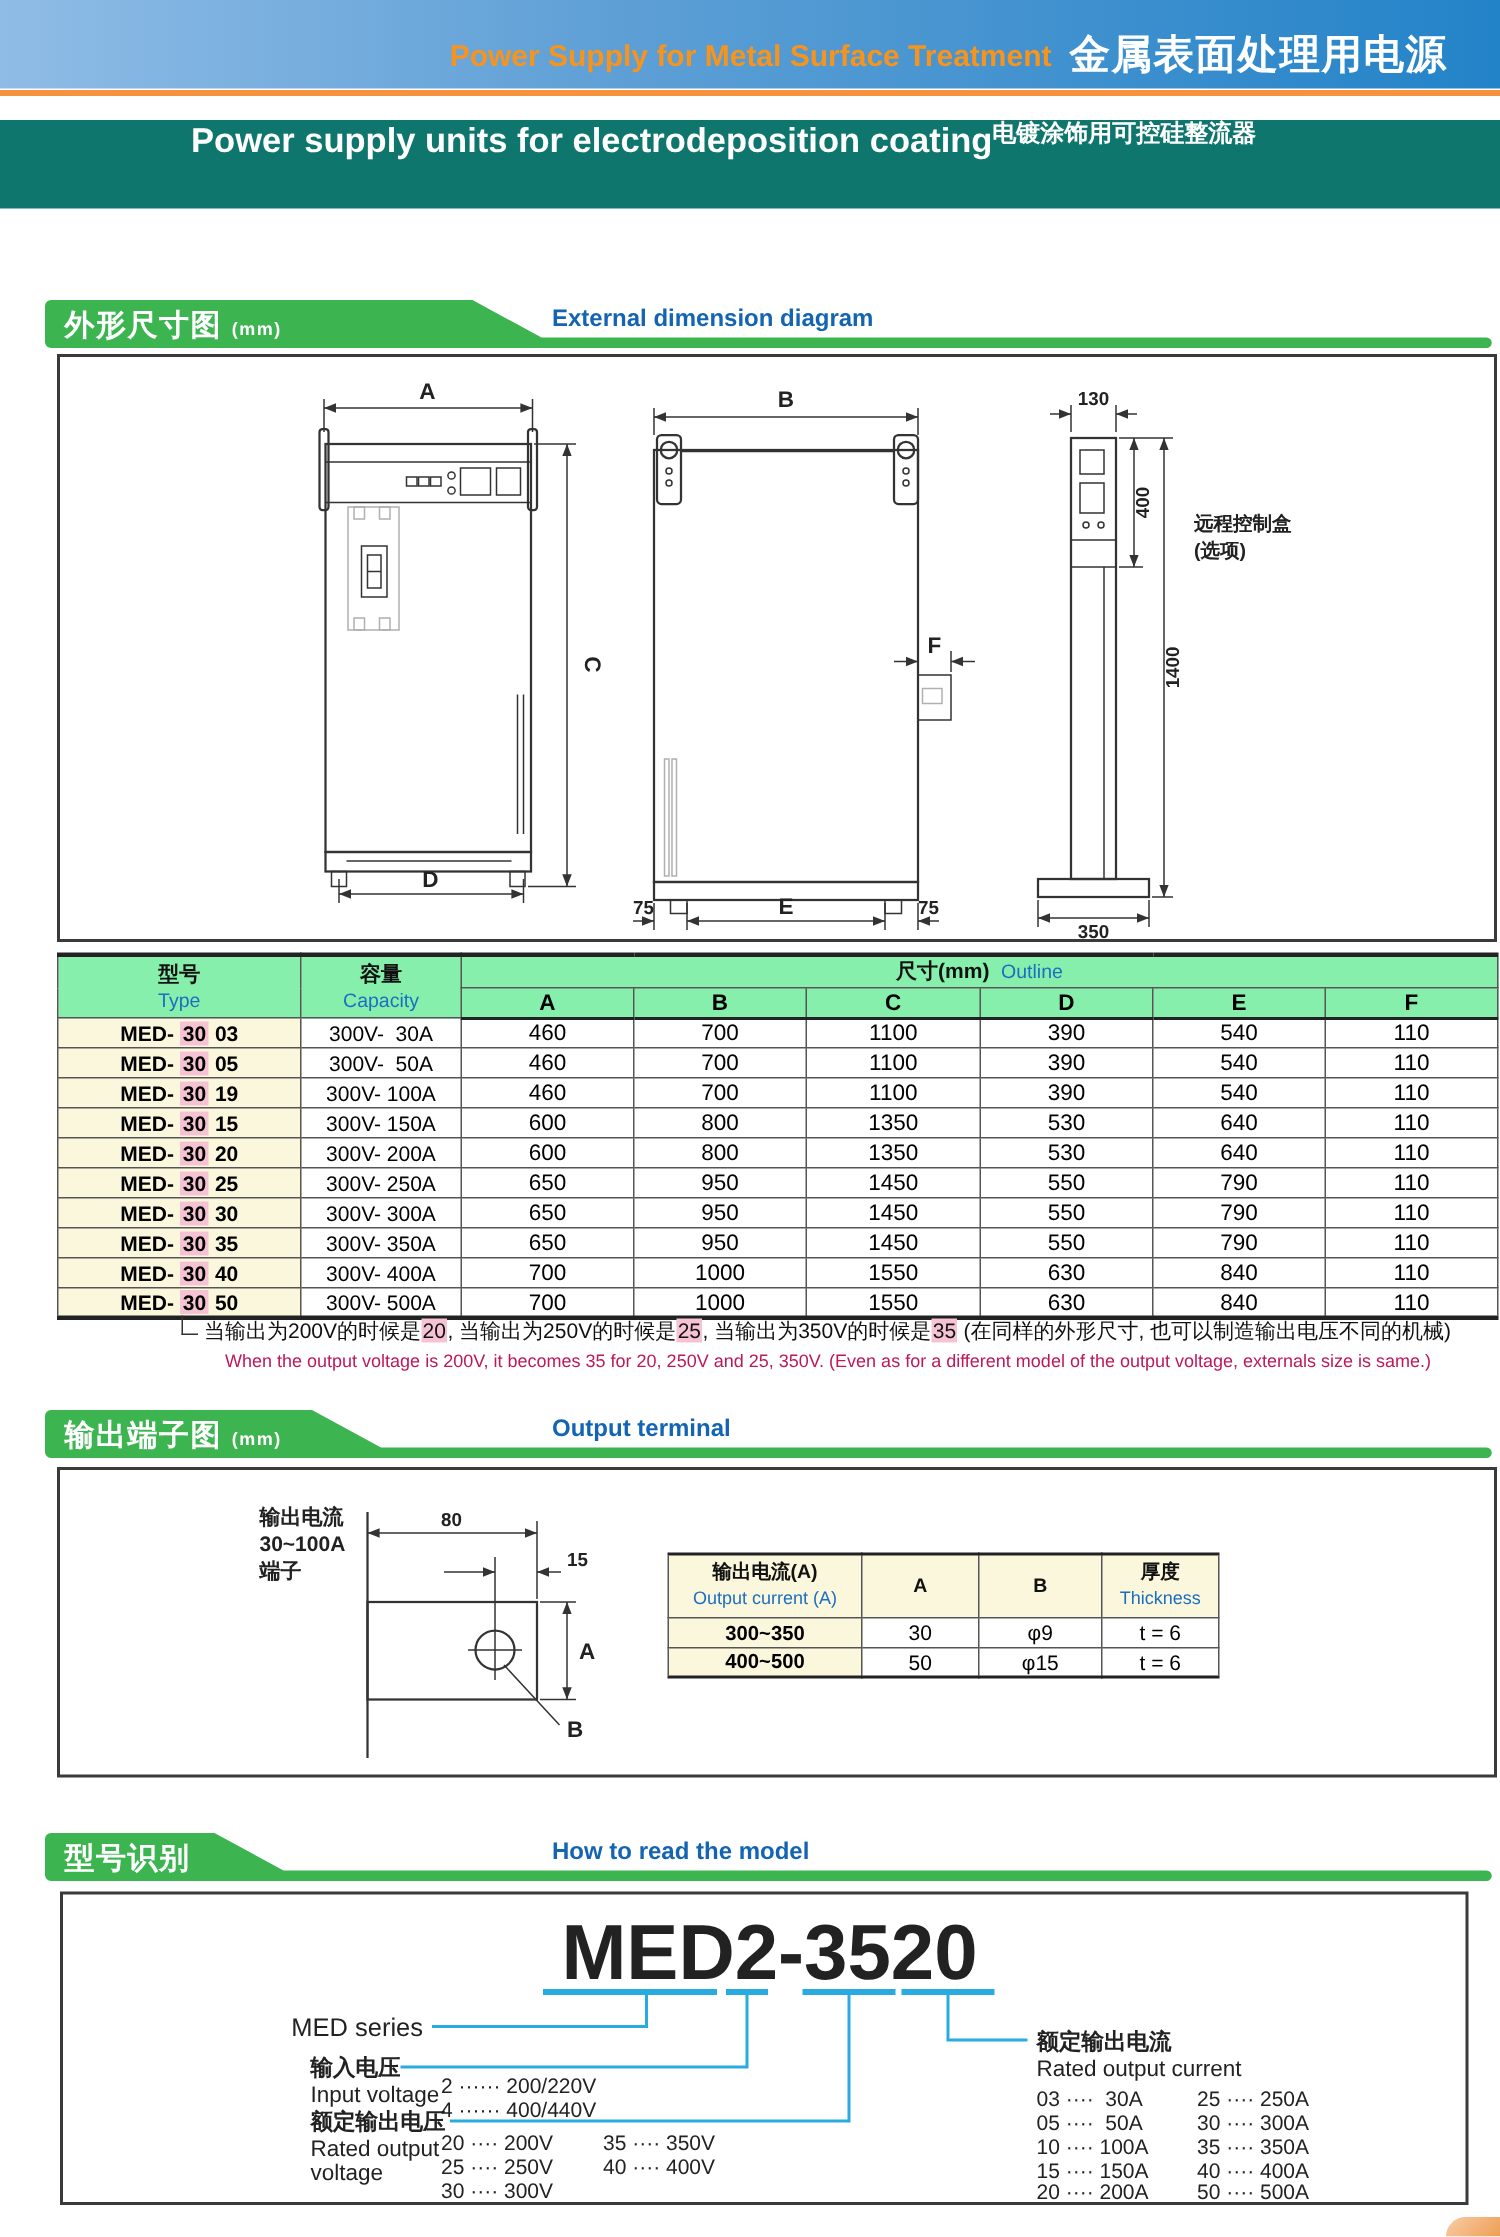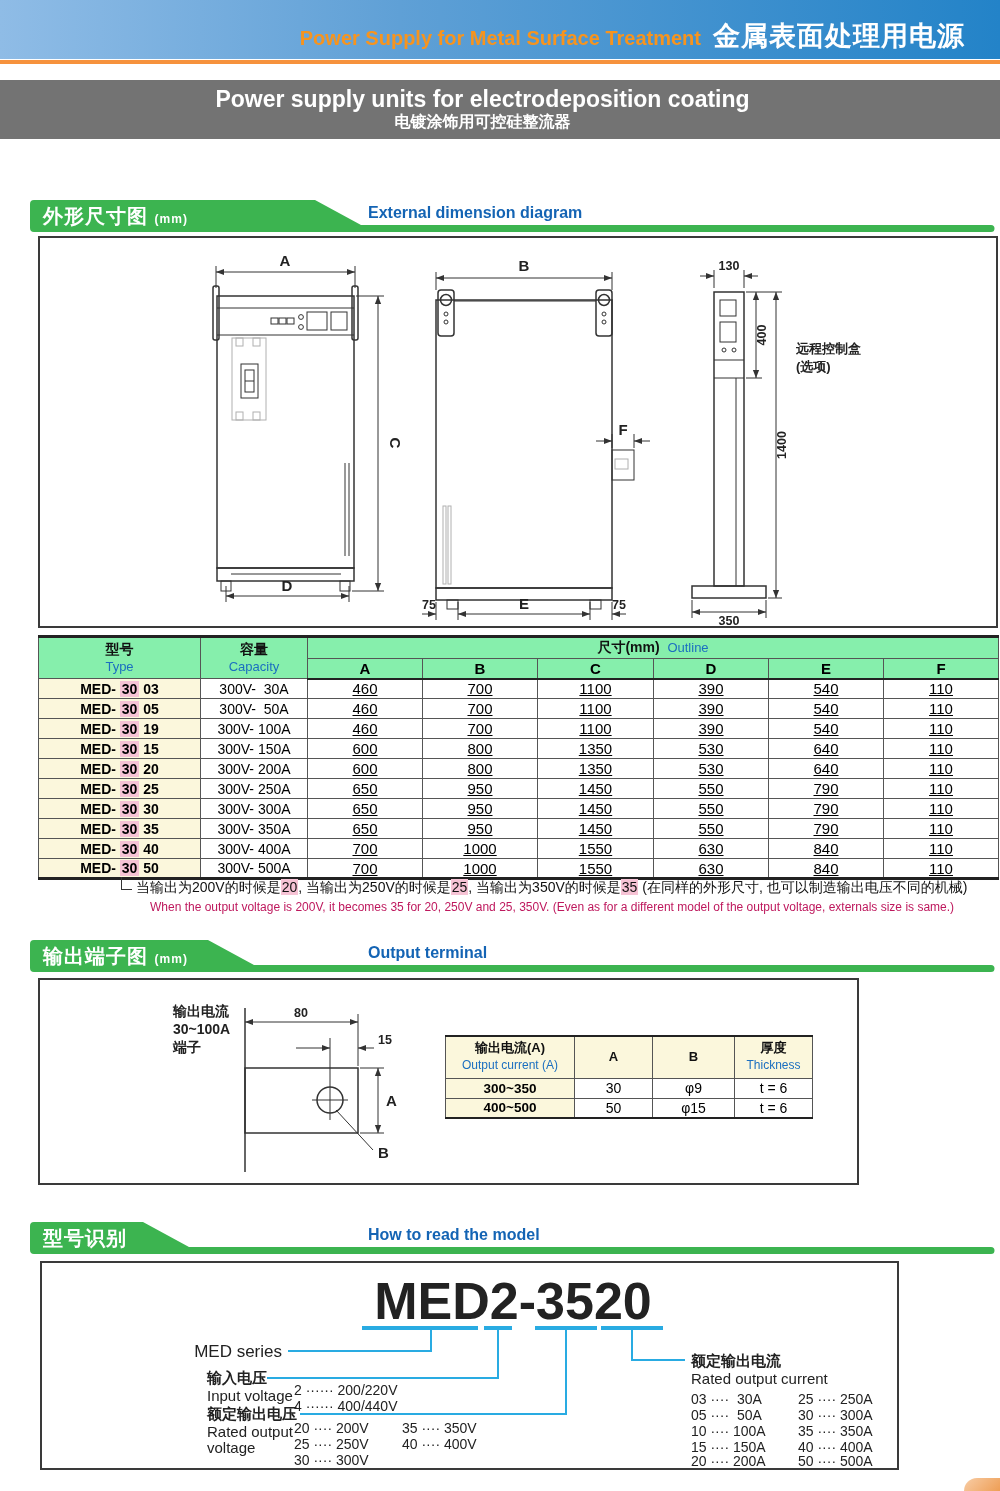--- a/index.html
+++ b/index.html
@@ -6,22 +6,22 @@
   body { font-family:"Liberation Sans","DejaVu Sans",sans-serif; background:#fff; }
   #page { position:relative; width:1000px; height:1491px; background:#fff; overflow:hidden; }
 
   
   #top-blue { position:absolute; left:0; top:0; width:1000px; height:59px;
     background:linear-gradient(90deg,#8fbce6 0%,#5fa0d6 40%,#2383c8 100%);
     display:flex; justify-content:flex-end; align-items:flex-end; padding:0 35px 7px 0; gap:12px;}
   #top-blue .en { color:#f7941e; font-weight:bold; font-size:20px; line-height:1.4;}
   #top-blue .zh { color:#fff; font-weight:bold; font-size:27px; line-height:1.1; letter-spacing:1px;}
   #orange-rule { position:absolute; left:0; top:60px; width:1000px; height:4px; background:#f6923d; }
-  #orange-band { position:absolute; left:0; top:80px; width:1000px; height:59px; background:#737373;
-    display:flex; flex-direction:column; justify-content:center; align-items:center; padding-right:35px; }
+  #orange-band { position:absolute; left:0; top:80px; width:1000px; height:59px; background:#0f766e;
+    display:flex; flex-direction:row; justify-content:center; align-items:flex-start; padding-right:35px; }
   #orange-band .en { color:#fff; font-weight:bold; font-size:23px; line-height:1.15;}
   #orange-band .zh { color:#fff; font-weight:bold; font-size:16px; line-height:1.3;}
 
   
   .sec-head { position:absolute; left:30px; width:970px; height:33px; }
   .sec-head svg { position:absolute; left:0; top:0; }
   .sec-zh { position:absolute; left:13px; top:3px; color:#fff; font-weight:bold; font-size:20px; letter-spacing:1px; white-space:nowrap;}
   .sec-zh .unit { font-size:12px; }
   .sec-en { position:absolute; left:338px; top:4px; color:#1464b4; font-weight:bold; font-size:16px; white-space:nowrap;}
 
@@ -37,21 +37,21 @@
 
   
   #dim-table { position:absolute; left:38px; top:635px; width:960px; border-collapse:collapse;
     border-top:3px solid #222; border-bottom:3px solid #222; table-layout:fixed; }
   #dim-table td { border:1px solid #555; text-align:center; vertical-align:middle; }
   #dim-table .hd { background:#86efac; }
   #dim-table .zh { font-size:14px; font-weight:bold; color:#111; line-height:1.25; }
   #dim-table .en { font-size:13px; color:#1b6fc0; font-weight:normal; }
   #dim-table .abc { font-size:15px; font-weight:bold; height:20px; }
   #dim-table .mdl { background:#fbf7dc; font-weight:bold; font-size:14px; white-space:pre; }
-  #dim-table .val { font-size:15px; height:20px;text-decoration:underline; }
+  #dim-table .val { font-size:15px; height:20px; }
   #dim-table .cap { font-size:14px; white-space:pre; }
   #dim-table tr.sep td { border-bottom:2.5px solid #222; }
   .hl30 { background:#f6c3d5; padding:0 2px; display:inline-block; }
 
   
   #note-elbow { position:absolute; left:121px; top:877px; width:11px; height:13px;
     border-left:1.5px solid #333; border-bottom:1.5px solid #333; }
   #note-zh { position:absolute; left:136px; top:879px; font-size:14px; color:#111; white-space:nowrap; }
   #note-zh .hl { background:#f6c3d5; padding:0 1px; }
   #note-en { position:absolute; left:150px; top:900px; font-size:12px; color:#be185d; }
@@ -346,21 +346,21 @@
   <div id="note-en">When the output voltage is 200V, it becomes 35 for 20, 250V and 25, 350V. (Even as for a different model of the output voltage, externals size is same.)</div>
 
   <div class="sec-head" style="top:940px;">
     <svg width="970" height="33" viewBox="0 0 970 33">
       <path d="M4 0 H178 L224 25 H961 A3.5 3.5 0 0 1 961 32 H4 A4 4 0 0 1 0 28 V4 A4 4 0 0 1 4 0 Z" fill="#3cb450"></path>
     </svg>
     <span class="sec-zh"><span>输出端子图</span> <span class="unit">(mm)</span></span>
     <span class="sec-en">Output terminal</span>
   </div>
 
-  <div class="frame" style="left:38px; top:978px; width:821px; height:207px;">
+  <div class="frame" style="left:38px; top:978px; width:960px; height:207px;">
     <svg width="420" height="203" viewBox="0 0 420 203" style="position:absolute;left:0;top:0;">
       <defs>
         <marker id="ar2" viewBox="0 0 10 10" refX="9" refY="5" markerWidth="9" markerHeight="9" orient="auto-start-reverse">
           <path d="M0 1.5 L9 5 L0 8.5 Z" fill="#333"></path>
         </marker>
       </defs>
       <text x="133" y="36" font-size="14" font-weight="bold">输出电流</text>
       <text x="133" y="54" font-size="14" font-weight="bold">30~100A</text>
       <text x="133" y="72" font-size="14" font-weight="bold">端子</text>
       <line class="thk" x1="205" y1="28" x2="205" y2="192"></line>
@@ -413,21 +413,21 @@
   </div>
 
   <div class="sec-head" style="top:1222px;">
     <svg width="970" height="33" viewBox="0 0 970 33">
       <path d="M4 0 H113 L159 25 H961 A3.5 3.5 0 0 1 961 32 H4 A4 4 0 0 1 0 28 V4 A4 4 0 0 1 4 0 Z" fill="#3cb450"></path>
     </svg>
     <span class="sec-zh"><span>型号识别</span></span>
     <span class="sec-en">How to read the model</span>
   </div>
 
-  <div class="frame" style="left:40px; top:1261px; width:859px; height:209px;">
+  <div class="frame" style="left:40px; top:1261px; width:939px; height:209px;">
     <svg width="951" height="205" viewBox="0 0 951 205">
       <text x="471" y="56" text-anchor="middle" font-size="52" font-weight="bold" fill="#1a1a1a">MED2-3520</text>
       <rect x="320" y="63" width="116" height="4" fill="#29abe2"></rect>
       <rect x="442" y="63" width="28" height="4" fill="#29abe2"></rect>
       <rect x="493" y="63" width="62" height="4" fill="#29abe2"></rect>
       <rect x="559" y="63" width="62" height="4" fill="#29abe2"></rect>
       <polyline class="cyn" points="389,67 389,88 246,88"></polyline>
       <polyline class="cyn" points="456,67 456,115 225,115"></polyline>
       <polyline class="cyn" points="524,67 524,151 258,151"></polyline>
       <polyline class="cyn" points="590,67 590,97 643,97"></polyline>

